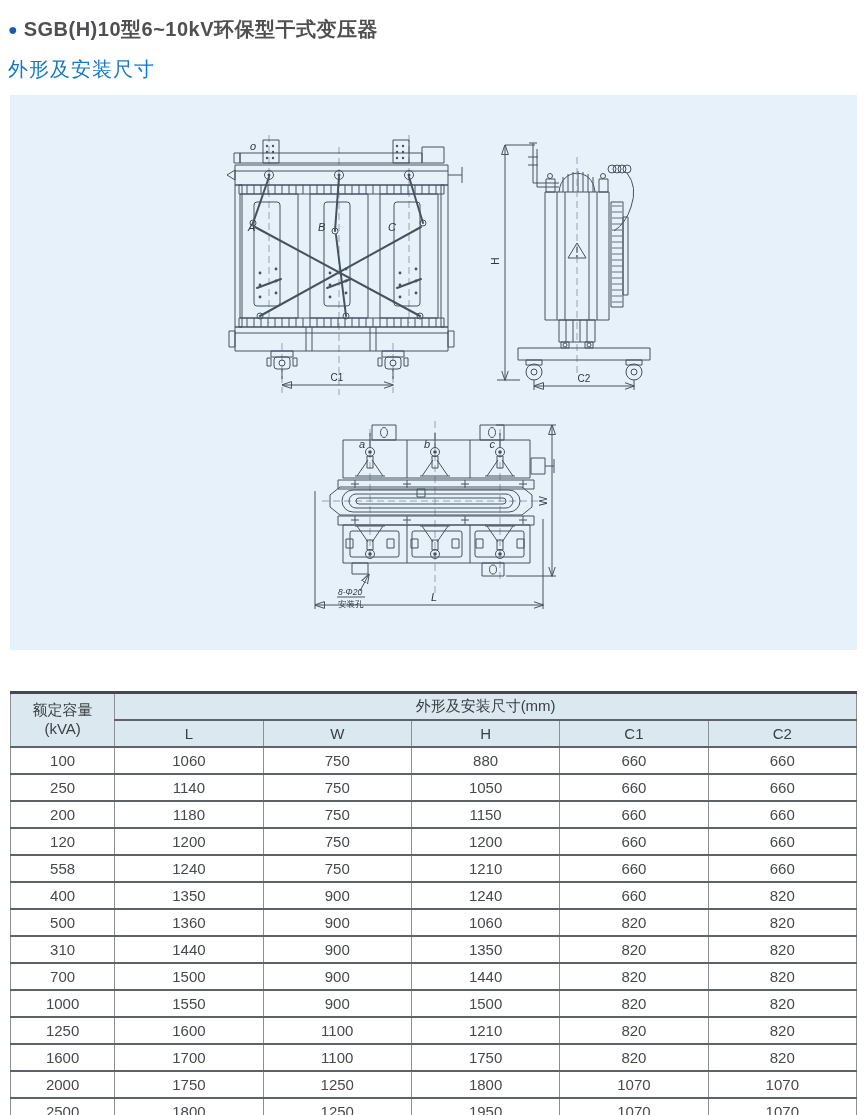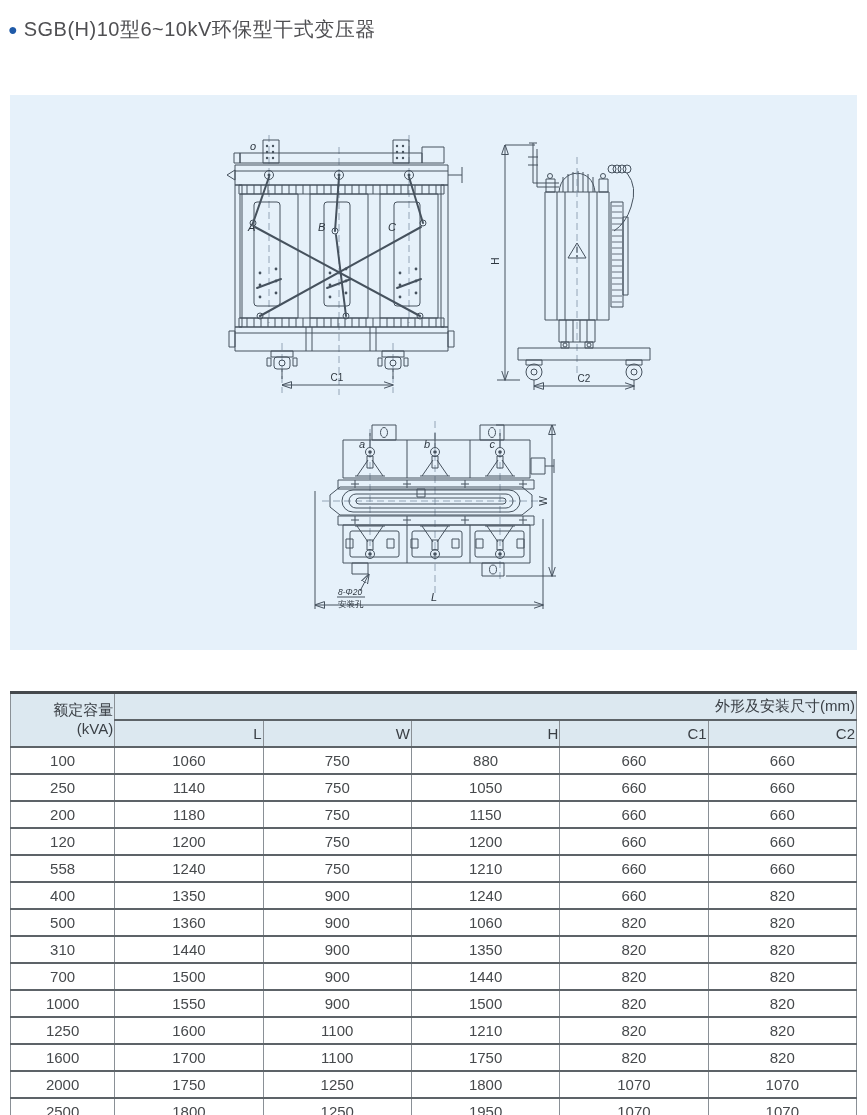--- a/index.html
+++ b/index.html
@@ -1,21 +1,21 @@
 <!DOCTYPE html>
 <html><head>
 <meta charset="utf-8">
 <style>
   html,body { margin:0; padding:0; background:#ffffff; }
   body { width:867px; height:1115px; font-family:"Liberation Sans", sans-serif; }
   .page { position:relative; width:867px; height:1115px; background:#fff; overflow:hidden; }
 
   .title-row { position:absolute; left:8px; top:16px; display:flex; align-items:center; gap:6px; }
   .bullet { color:#1f5aa8; font-size:16px; line-height:1; }
-  .title-text { font-size:20px; font-weight:normal; color:#4f4f52; letter-spacing:0.5px; }
+  .title-text { font-size:20px; font-weight:bold; color:#4f4f52; letter-spacing:0.5px; }
   .subtitle { position:absolute; left:8px; top:56px; font-size:20px; color:#1577c8; letter-spacing:1px; }
 
   .panel { position:absolute; left:10px; top:95px; width:847px; height:555px; background:#e6f1fa; }
 
   
   .draw rect, .draw line, .draw path, .draw polygon, .draw polyline, .draw circle, .draw ellipse {
     stroke:#46525e; fill:none; stroke-width:1; vector-effect:non-scaling-stroke;
   }
   .draw .dot { fill:#46525e; stroke:none; }
   .draw .rod { stroke-width:2; stroke-linecap:round; }
@@ -23,34 +23,35 @@
   .draw .fins{ stroke-width:0.8; }
   .draw text { stroke:none; fill:#2e3740; font-family:"Liberation Sans", sans-serif; font-size:10px; }
   .draw .lbl-i { font-style:italic; font-size:11px; }
   .draw .lbl-sm { font-size:8.5px; }
 
   
   .dims-table { position:absolute; left:10px; top:691px; width:847px; border-collapse:collapse; table-layout:fixed;
                 border-top:3px solid #45494d; border-bottom:3px solid #45494d; }
   .dims-table th, .dims-table td { border:1px solid #8a9096; border-top:2px solid #5d6368; border-bottom:2px solid #5d6368;
                 text-align:center; vertical-align:middle; font-size:15px; }
-  .dims-table thead th { background:#dce8f0; color:#3a3f45; font-weight:normal; height:23px;text-align:right; }
+  .dims-table thead th { background:#dce8f0; color:#3a3f45; font-weight:normal; height:23px; }
   .dims-table th.capacity { line-height:1.25; }
   .dims-table tbody td { background:#ffffff; color:#46494c; height:23px; }
 </style>
 </head>
 <body>
 
 <div class="page">
 
   <div class="title-row">
     <span class="bullet">●</span>
     <span class="title-text">SGB(H)10型6~10kV环保型干式变压器</span>
   </div>
 
+  <div class="subtitle">外形及安装尺寸</div>
 
   <div class="panel">
     <svg class="draw" width="847" height="555" viewBox="0 0 847 555">
       <defs>
         <marker id="dimArrow" viewBox="0 0 10 10" refX="9.5" refY="5" markerWidth="10" markerHeight="10" orient="auto-start-reverse">
           <path d="M0,1.6 L10,5 L0,8.4 Z" fill="#46525e" stroke="none"></path>
         </marker>
       </defs>
 
       <g>

